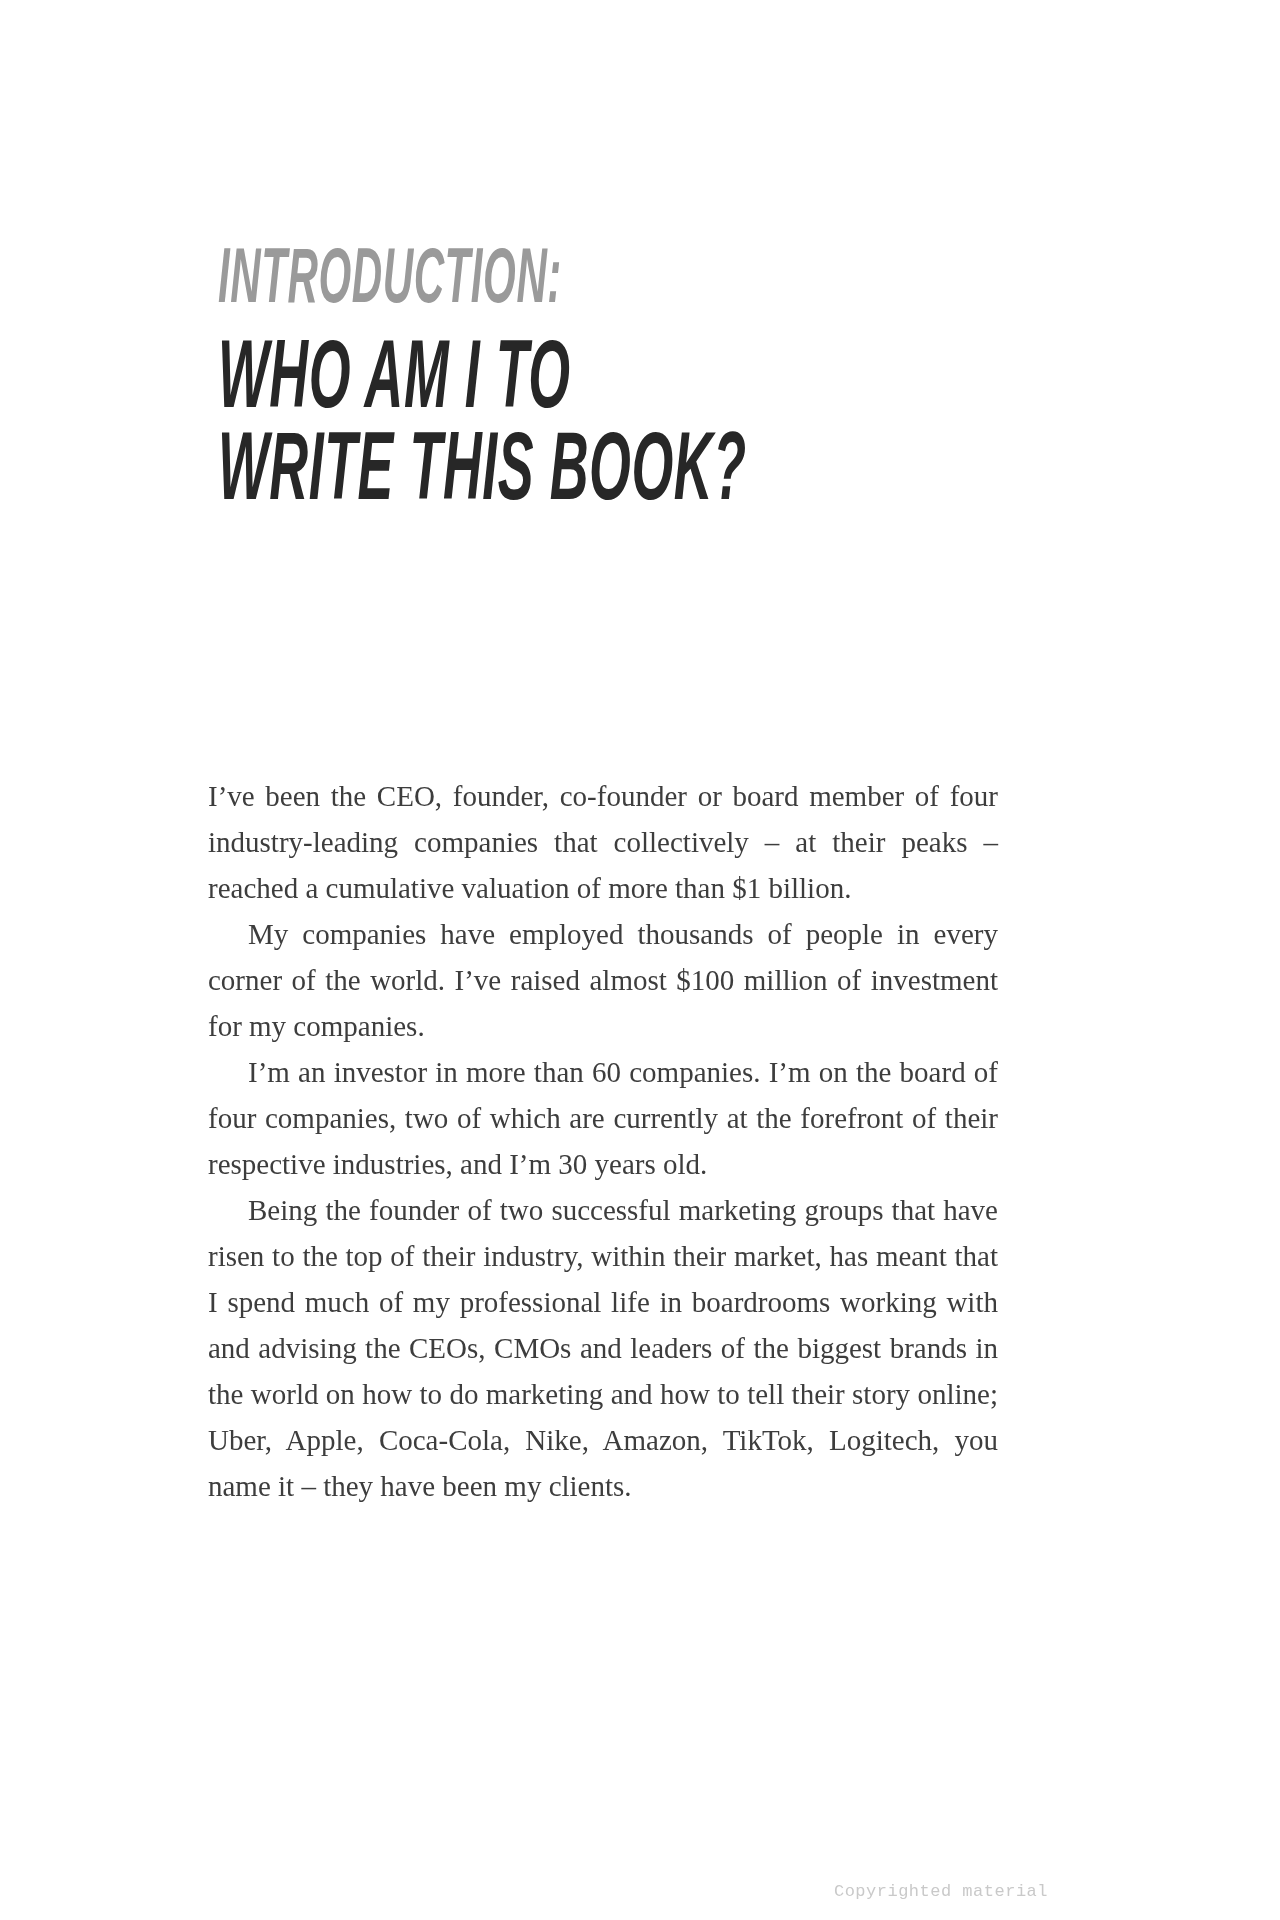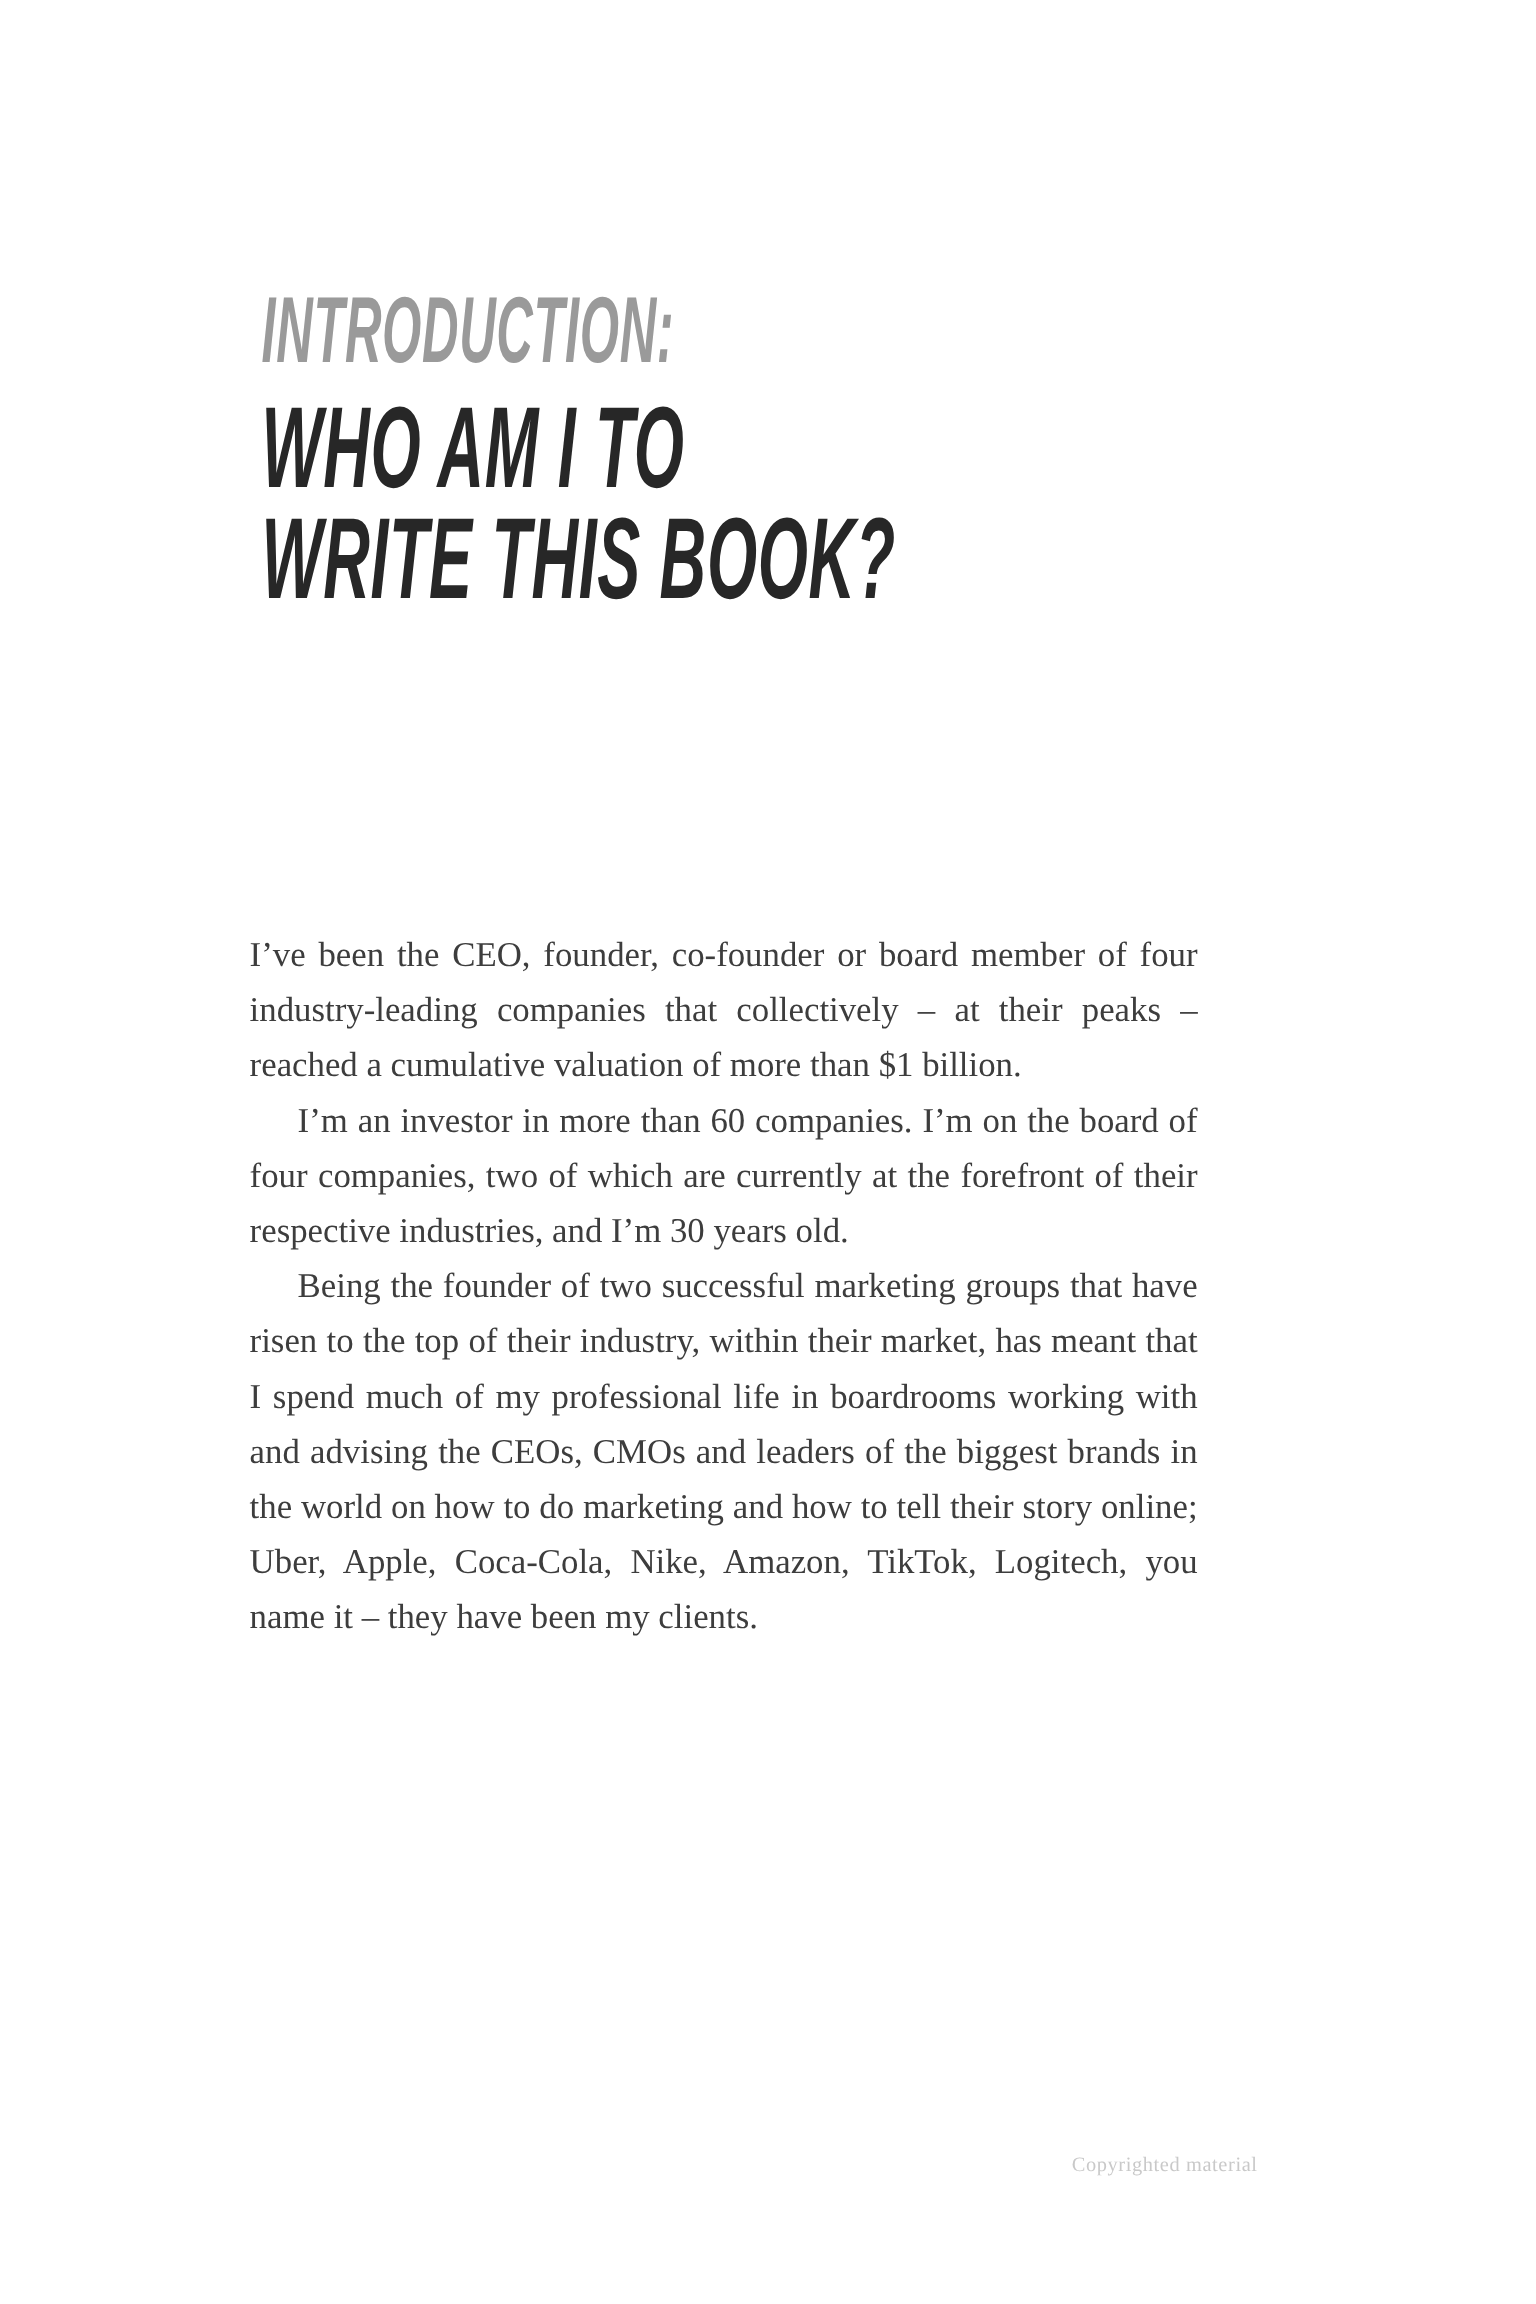--- a/index.html
+++ b/index.html
@@ -59,40 +59,41 @@
   .body-text p {
     margin: 0;
     padding: 0;
   }
   .body-text p + p {
     text-indent: 40px;
   }
   .watermark {
     position: absolute;
     right: 17px;
-    top: 1794px;
-    font-family: Liberation Serif, serif;
+    top: 1882px;
+    font-family: Liberation Mono, monospace;
     font-size: 17px;
     color: #c9c9c9;
     letter-spacing: 0.5px;
   }
 </style>
 </head>
 <body>
 
 <div class="page">
 
   <div class="kicker script">INTRODUCTION:</div>
 
   <h1 class="title script" style="margin:0;">
     <div class="line">WHO AM I TO</div>
     <div class="line">WRITE THIS BOOK?</div>
   </h1>
 
   <main class="body-text">
     <p>I’ve been the CEO, founder, co-founder or board member of four industry-leading companies that collectively – at their peaks – reached a cumulative valuation of more than $1 billion.</p>
+    <p>My companies have employed thousands of people in every corner of the world. I’ve raised almost $100 million of investment for my companies.</p>
     <p>I’m an investor in more than 60 companies. I’m on the board of four companies, two of which are currently at the forefront of their respective industries, and I’m 30 years old.</p>
     <p>Being the founder of two successful marketing groups that have risen to the top of their industry, within their market, has meant that I spend much of my professional life in boardrooms working with and advising the CEOs, CMOs and leaders of the biggest brands in the world on how to do marketing and how to tell their story online; Uber, Apple, Coca-Cola, Nike, Amazon, TikTok, Logitech, you name it – they have been my clients.</p>
   </main>
 
   <div class="watermark">Copyrighted material</div>
 
 </div>
 
 </body></html>

